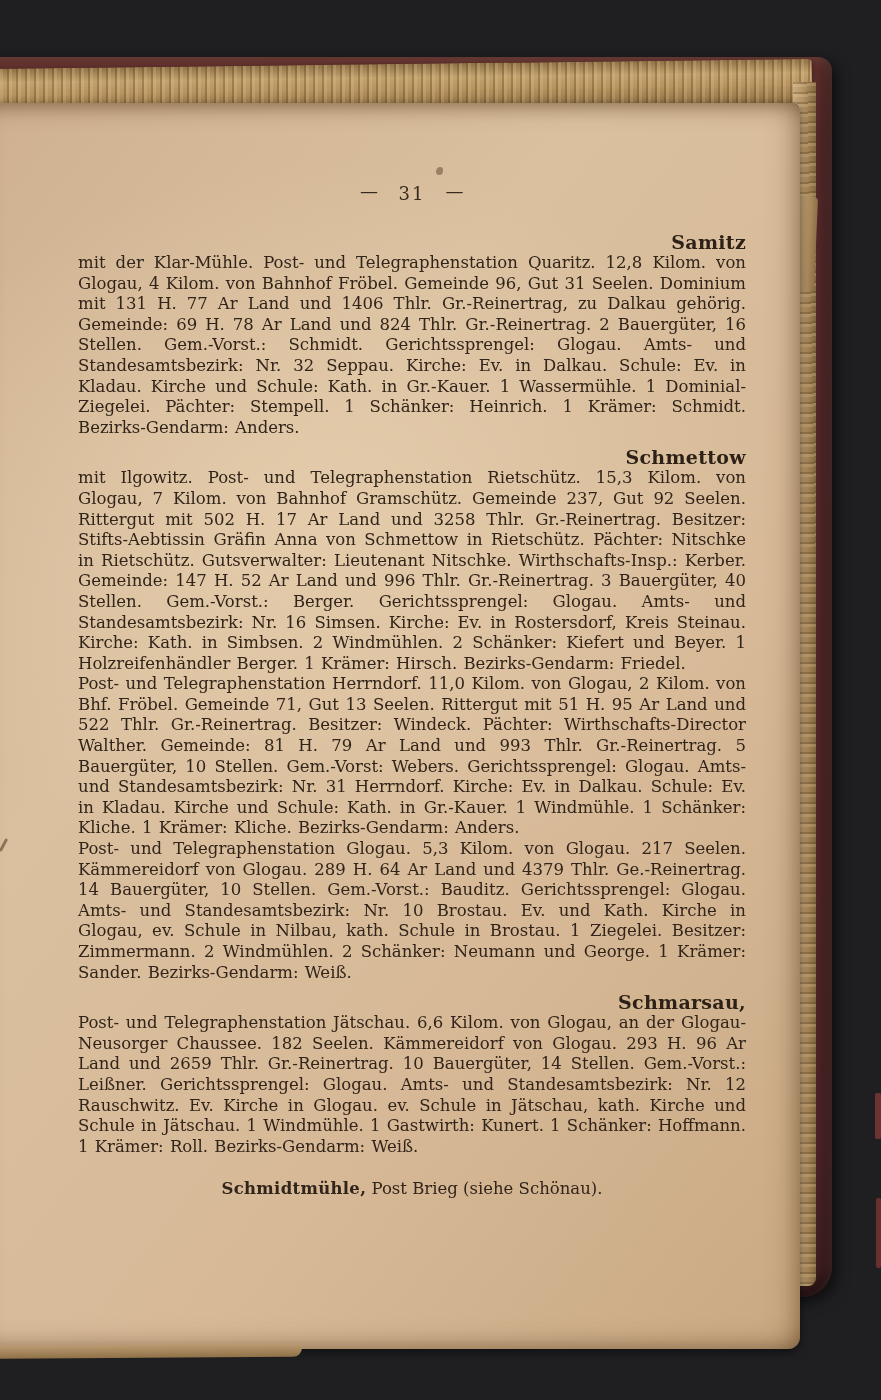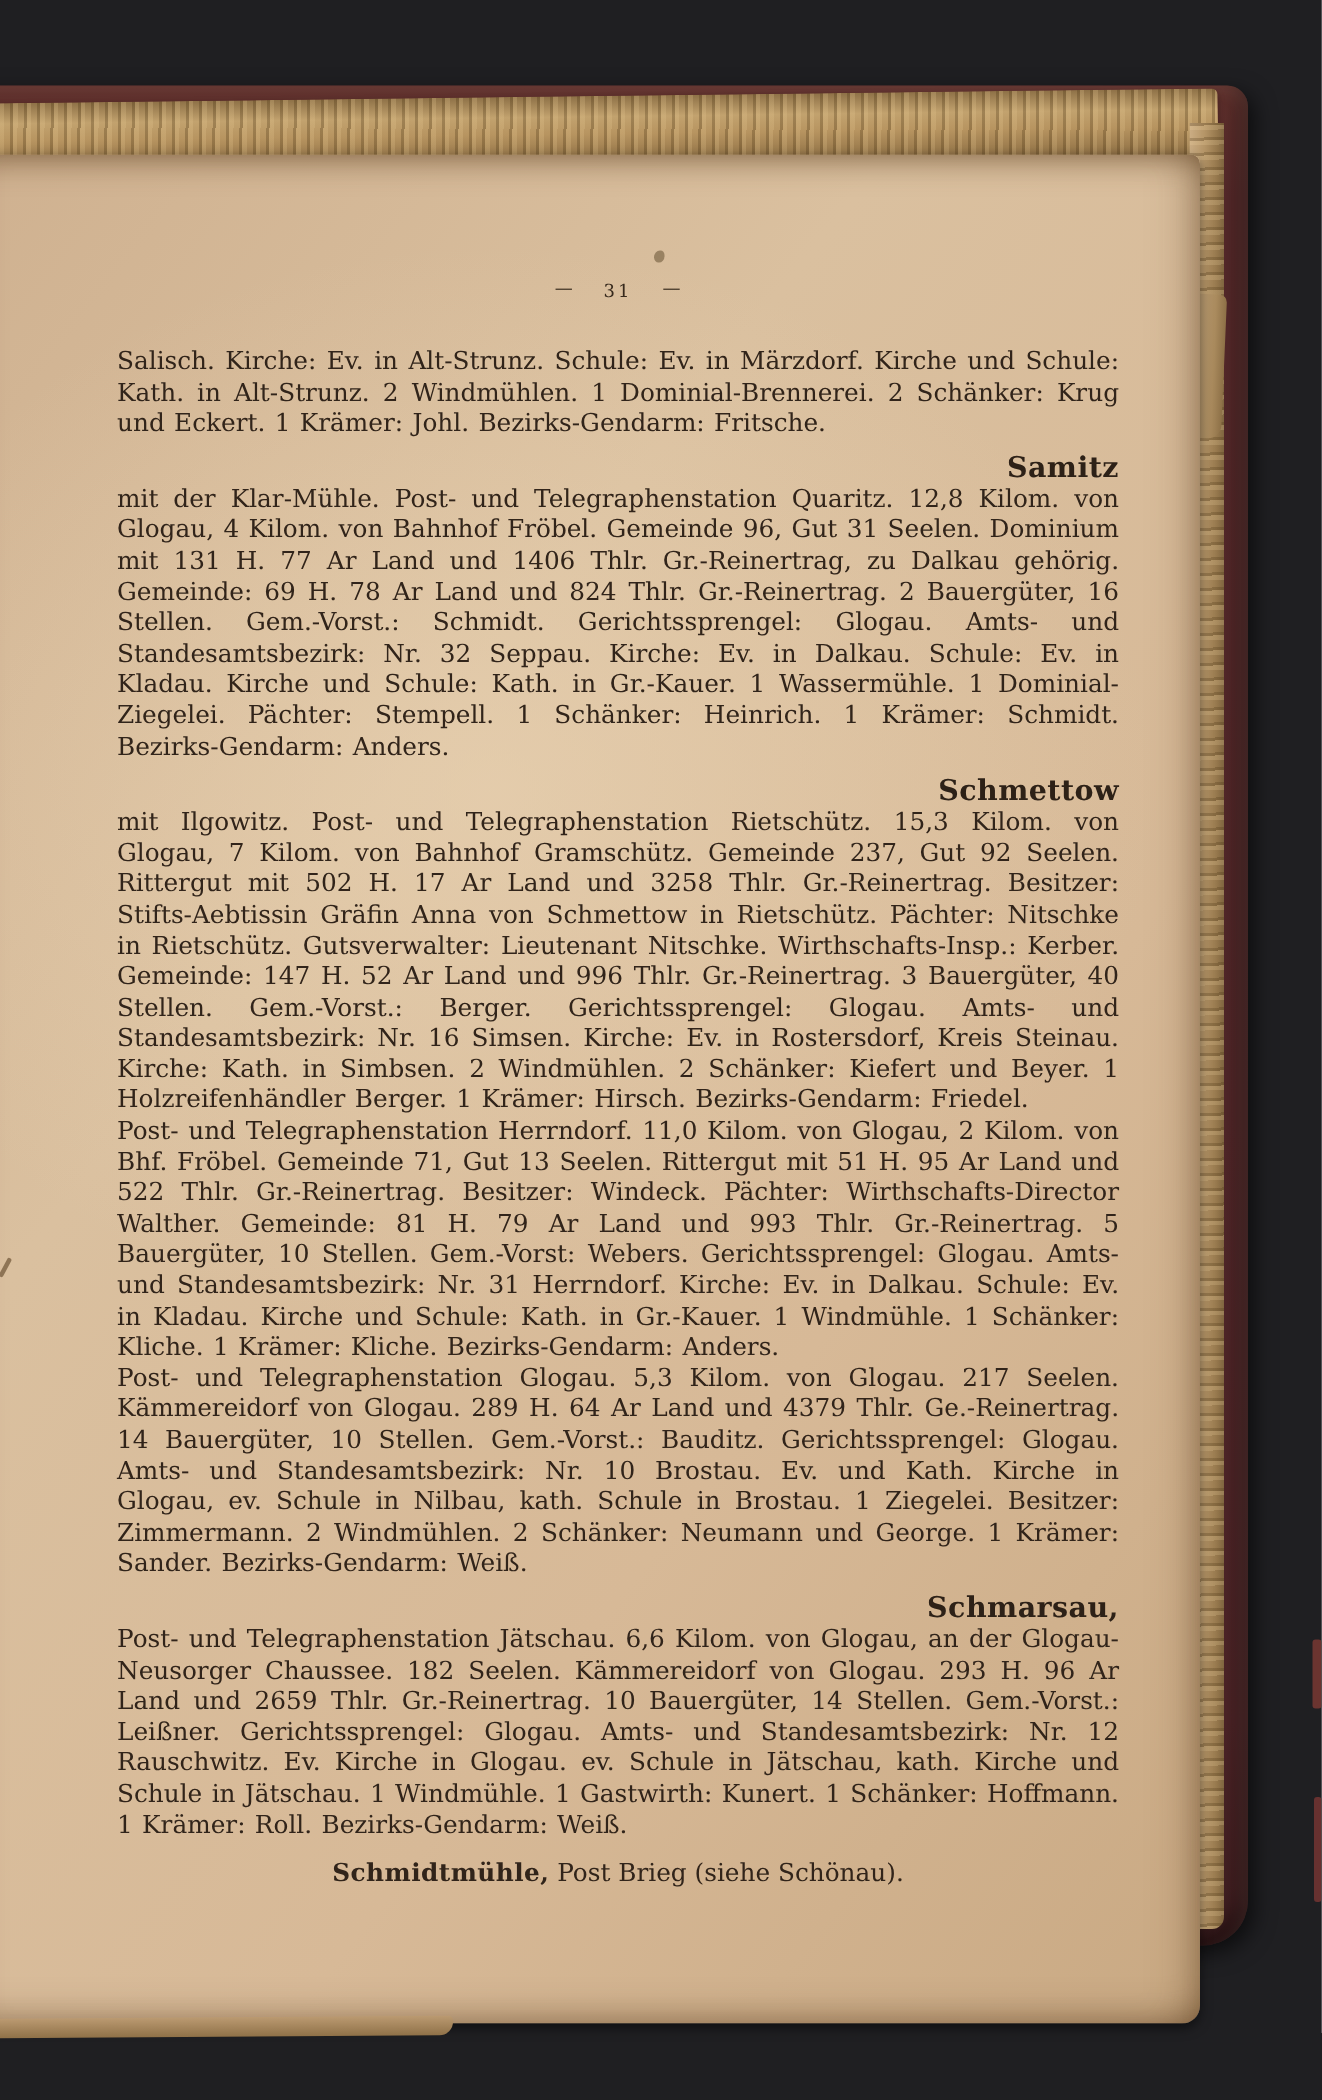--- a/index.html
+++ b/index.html
@@ -75,36 +75,36 @@
   .speck { position:absolute; left:454px; top:64px; width:7px; height:8px; background:#8a7354; border-radius:60% 40% 55% 45%; opacity:.8; }
   .pencil { position:absolute; left:20px; top:735px; width:3px; height:14px; background:#6d5436; transform:rotate(28deg); opacity:.7; border-radius:2px; }
 
   
   .textblock {
     position:absolute; left:96px; top:80px; width:668px;
     color:#31241a; font-size:16.5px; line-height:20.6px;
     text-rendering:optimizeLegibility;
   }
   .pagenum {
-    text-align:center; font-size:12px; line-height:22px; margin-bottom:26px;
+    text-align:center; font-size:18px; line-height:22px; margin-bottom:26px;
     color:#372a1d; letter-spacing:.5px;
   }
   .pagenum .dash { margin:0 20px; position:relative; top:-2px; }
   .pagenum .num { letter-spacing:2px; }
 
   p.body-par {
     text-align:justify;
     word-spacing:1px;
   }
   h2.entry-head {
     text-align:right; font-size:19px; line-height:22px; font-weight:bold;
     margin:8px 0 0 0; color:#2d2117; letter-spacing:.3px;
   }
   .xref {
-    text-align:center; margin-top:12px; font-size:16.5px;
+    text-align:center; margin-top:22px; font-size:16.5px;
   }
   .xref .b { font-weight:bold; letter-spacing:.3px; }
 </style>
 </head>
 <body>
 
 <div class="scene">
 
   <div class="cover"></div>
   <div class="edges-top"></div>
@@ -116,21 +116,20 @@
   <div class="page">
     <div class="speck"></div>
     <div class="pencil"></div>
 
     <div class="textblock">
 
       <div class="pagenum">
         <span class="dash">—</span><span class="num">31</span><span class="dash">—</span>
       </div>
 
-      <p class="body-par">Salisch. Kirche: Ev. in Alt-Strunz. Schule: Ev. in Märzdorf. Kirche und Schule: Kath. in Alt-Strunz. 2 Windmühlen. 1 Dominial-Brennerei. 2 Schänker: Krug und Eckert. 1 Krämer: Johl. Bezirks-Gendarm: Fritsche.</p>
 
       <h2 class="entry-head">Samitz</h2>
       <p class="body-par">mit der Klar-Mühle. Post- und Telegraphenstation Quaritz. 12,8 Kilom. von Glogau, 4 Kilom. von Bahnhof Fröbel. Gemeinde 96, Gut 31 Seelen. Dominium mit 131 H. 77 Ar Land und 1406 Thlr. Gr.-Reinertrag, zu Dalkau gehörig. Gemeinde: 69 H. 78 Ar Land und 824 Thlr. Gr.-Reinertrag. 2 Bauergüter, 16 Stellen. Gem.-Vorst.: Schmidt. Gerichtssprengel: Glogau. Amts- und Standesamtsbezirk: Nr. 32 Seppau. Kirche: Ev. in Dalkau. Schule: Ev. in Kladau. Kirche und Schule: Kath. in Gr.-Kauer. 1 Wassermühle. 1 Dominial-Ziegelei. Pächter: Stempell. 1 Schänker: Heinrich. 1 Krämer: Schmidt. Bezirks-Gendarm: Anders.</p>
 
       <h2 class="entry-head">Schmettow</h2>
       <p class="body-par">mit Ilgowitz. Post- und Telegraphenstation Rietschütz. 15,3 Kilom. von Glogau, 7 Kilom. von Bahnhof Gramschütz. Gemeinde 237, Gut 92 Seelen. Rittergut mit 502 H. 17 Ar Land und 3258 Thlr. Gr.-Reinertrag. Besitzer: Stifts-Aebtissin Gräfin Anna von Schmettow in Rietschütz. Pächter: Nitschke in Rietschütz. Gutsverwalter: Lieutenant Nitschke. Wirthschafts-Insp.: Kerber. Gemeinde: 147 H. 52 Ar Land und 996 Thlr. Gr.-Reinertrag. 3 Bauergüter, 40 Stellen. Gem.-Vorst.: Berger. Gerichtssprengel: Glogau. Amts- und Standesamtsbezirk: Nr. 16 Simsen. Kirche: Ev. in Rostersdorf, Kreis Steinau. Kirche: Kath. in Simbsen. 2 Windmühlen. 2 Schänker: Kiefert und Beyer. 1 Holzreifenhändler Berger. 1 Krämer: Hirsch. Bezirks-Gendarm: Friedel.</p>
 
       <p class="body-par">Post- und Telegraphenstation Herrndorf. 11,0 Kilom. von Glogau, 2 Kilom. von Bhf. Fröbel. Gemeinde 71, Gut 13 Seelen. Rittergut mit 51 H. 95 Ar Land und 522 Thlr. Gr.-Reinertrag. Besitzer: Windeck. Pächter: Wirthschafts-Director Walther. Gemeinde: 81 H. 79 Ar Land und 993 Thlr. Gr.-Reinertrag. 5 Bauergüter, 10 Stellen. Gem.-Vorst: Webers. Gerichtssprengel: Glogau. Amts- und Standesamtsbezirk: Nr. 31 Herrndorf. Kirche: Ev. in Dalkau. Schule: Ev. in Kladau. Kirche und Schule: Kath. in Gr.-Kauer. 1 Windmühle. 1 Schänker: Kliche. 1 Krämer: Kliche. Bezirks-Gendarm: Anders.</p>
 
       <p class="body-par">Post- und Telegraphenstation Glogau. 5,3 Kilom. von Glogau. 217 Seelen. Kämmereidorf von Glogau. 289 H. 64 Ar Land und 4379 Thlr. Ge.-Reinertrag. 14 Bauergüter, 10 Stellen. Gem.-Vorst.: Bauditz. Gerichtssprengel: Glogau. Amts- und Standesamtsbezirk: Nr. 10 Brostau. Ev. und Kath. Kirche in Glogau, ev. Schule in Nilbau, kath. Schule in Brostau. 1 Ziegelei. Besitzer: Zimmermann. 2 Windmühlen. 2 Schänker: Neumann und George. 1 Krämer: Sander. Bezirks-Gendarm: Weiß.</p>

